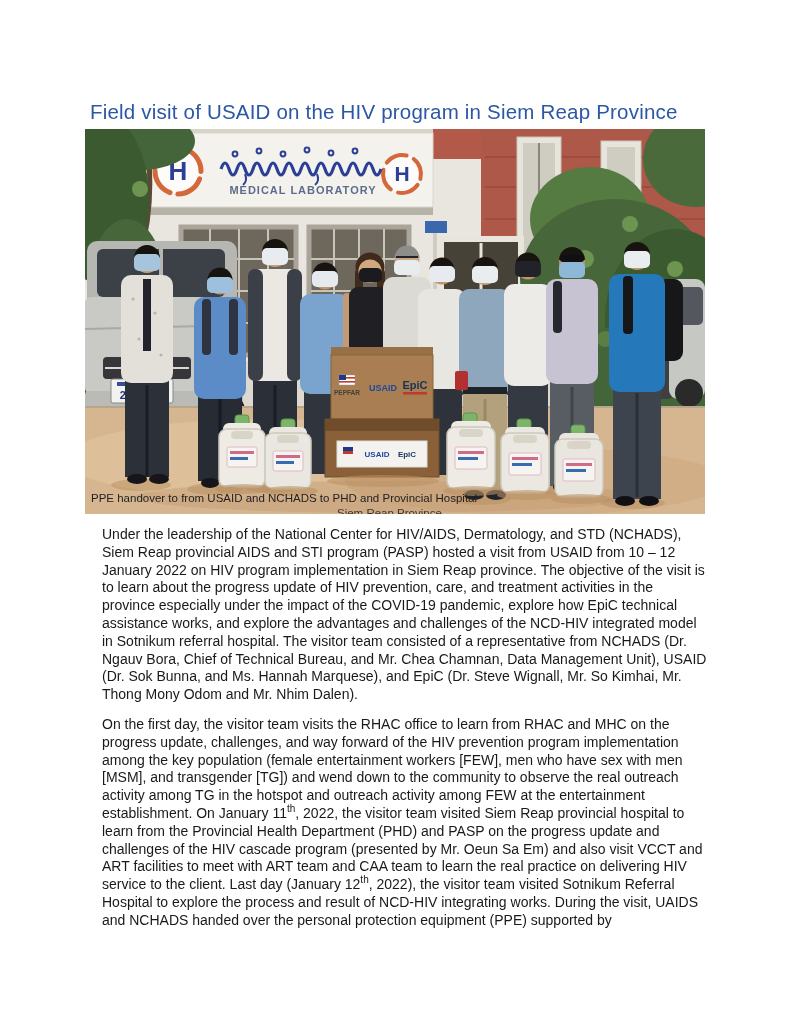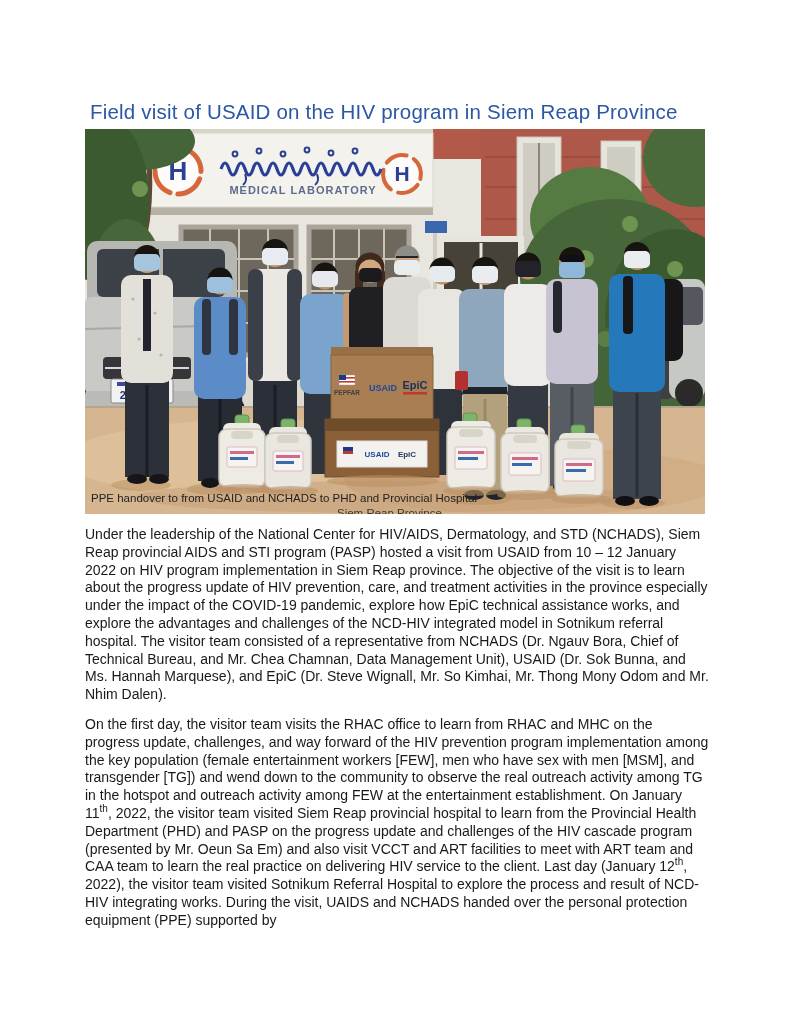--- a/index.html
+++ b/index.html
@@ -9,21 +9,21 @@
   }
   .content{position:absolute;left:85px;top:100px;width:624px;}
   .doc-title{
     font-size:20.5px;font-weight:400;color:#2b57a5;
     margin:0 0 5px 5px;white-space:nowrap;letter-spacing:0.2px;
   }
   .photo-wrap{width:620px;height:385px;display:block;}
   .photo-wrap svg{display:block;}
   .body-text{
     font-size:14px;line-height:17.8px;color:#191919;
-    margin:12px 0 0 0;text-align:left;
+    margin:12px 0 0 17px;text-align:left;
   }
   .body-text sup{font-size:10px;line-height:0;vertical-align:super;}
 </style>
 </head>
 <body>
 
 <div class="page">
   <div class="content">
 
     <h1 class="doc-title">Field visit of USAID on the HIV program in Siem Reap Province</h1>

